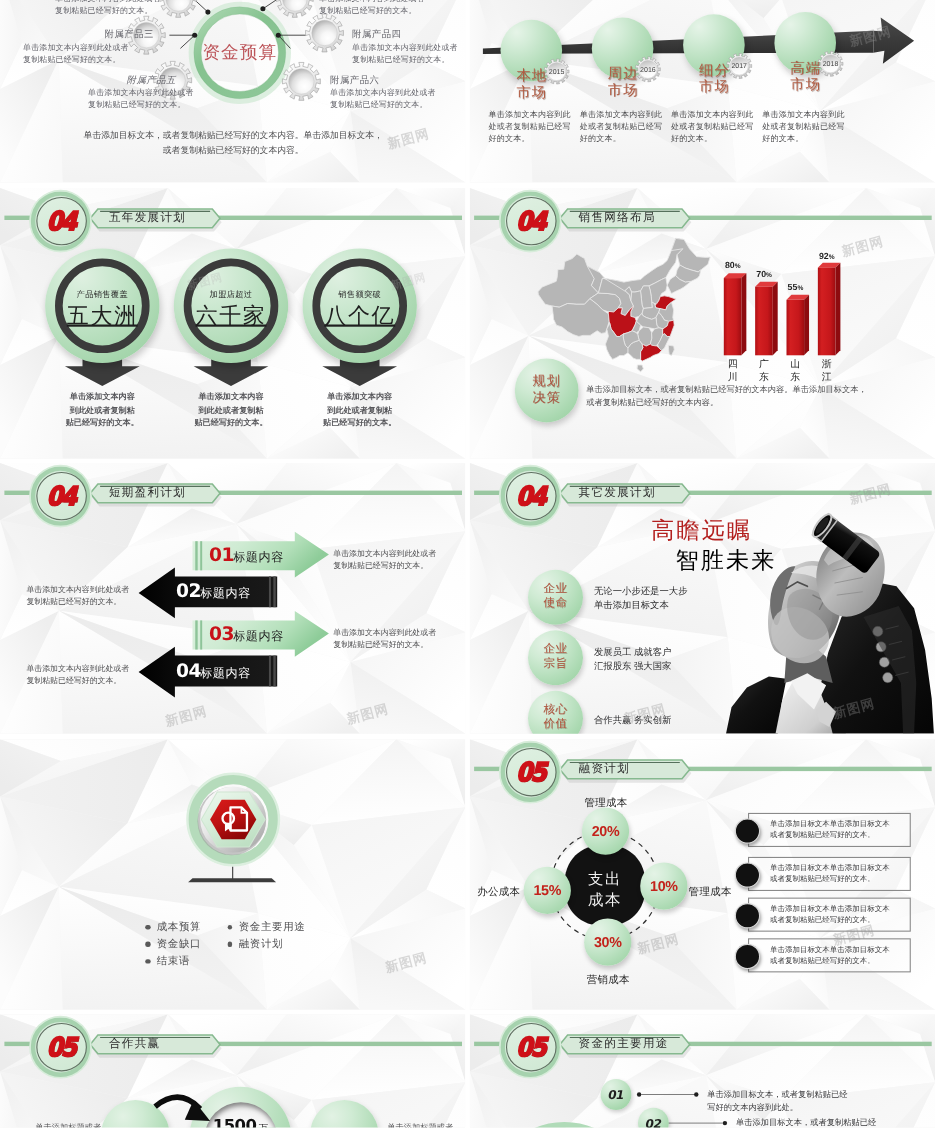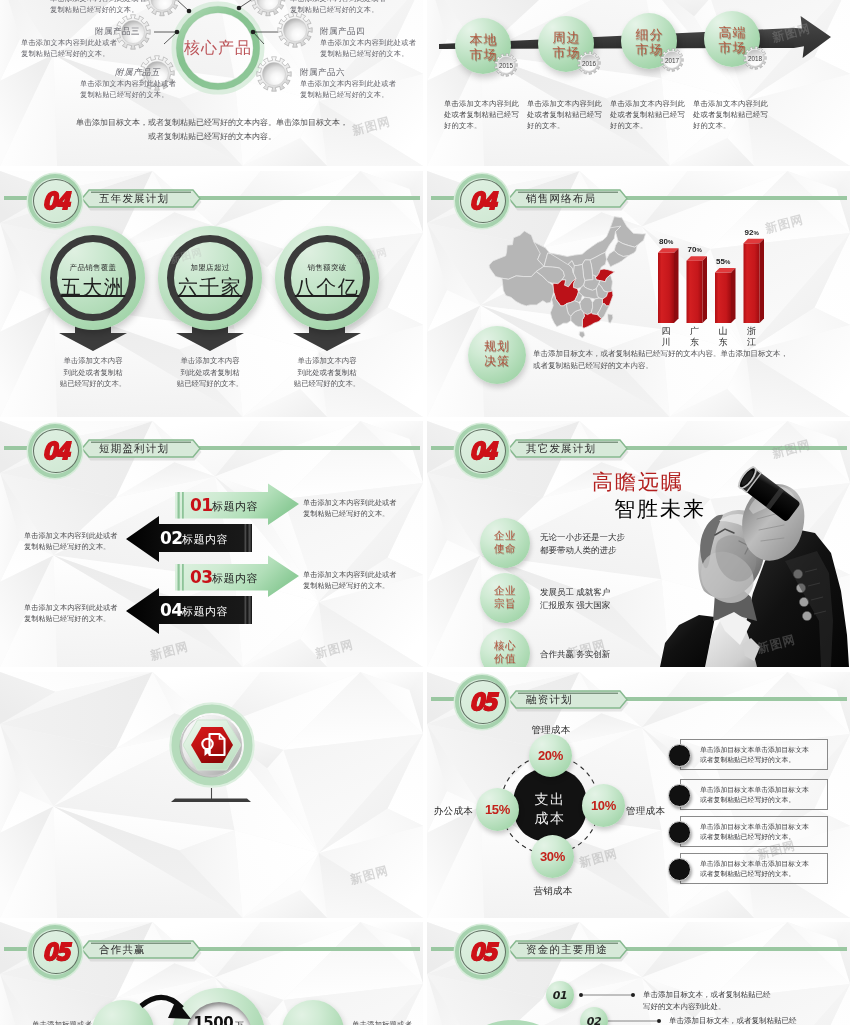--- a/index.html
+++ b/index.html
@@ -50,21 +50,21 @@
      font-size:8px;color:#4d4d4f;line-height:14px;white-space:pre-line;}
 
   
   .tl-c{position:absolute;width:56px;height:56px;border-radius:50%;
      background:radial-gradient(circle at 26% 20%, #e6f4e8 0%, #d3ecd7 22%, #a9d8b0 68%, #8fca99 100%);
      box-shadow:2px 4px 7px rgba(0,0,0,.2);}
   .tl-c1{left:28px;top:98px}.tl-c2{left:111px;top:96px}
   .tl-c3{left:194px;top:93px}.tl-c4{left:277px;top:91px}
   .tl-l{position:absolute;width:57px;text-align:center;color:#b15b42;font-size:13px;
      line-height:14.5px;white-space:pre-line;letter-spacing:1px;font-weight:500;
-     text-shadow:.7px .7px .7px rgba(70,25,8,.4);}
+     text-shadow:.7px .7px .7px rgba(70,25,8,.4);margin-top:29px;}
   .tl-l1{left:28px;top:113px}.tl-l2{left:111px;top:111px}
   .tl-l3{left:194px;top:108px}.tl-l4{left:277px;top:106px}
   .tl-g{position:absolute;width:22px;height:22px;display:flex;align-items:center;justify-content:center;}
   .tl-g1{left:68px;top:134px}.tl-g2{left:151px;top:132px}
   .tl-g3{left:234px;top:129px}.tl-g4{left:317px;top:127px}
   .tl-g span{font-size:6.4px;color:#444;position:relative;z-index:3;}
   .tl-b{width:78px;line-height:11px;font-size:7.3px;color:#4b4b4d;}
   .tl-b1{left:17px;top:178px}.tl-b2{left:100px;top:178px}
   .tl-b3{left:183px;top:178px}.tl-b4{left:266px;top:178px}
 
@@ -73,21 +73,21 @@
      background:radial-gradient(circle at 32% 24%, #dff0e1 0%, #c9e7ce 30%, #a6d6ad 75%, #97cd9f 100%);
      box-shadow:1px 4px 7px rgba(0,0,0,.2);}
   .fy-c::after{content:"";position:absolute;left:9px;top:9px;width:86px;height:86px;
      border-radius:50%;border:7px solid #3b3b3b;box-sizing:border-box;}
   .fy-c1{left:41px;top:55px}.fy-c2{left:158px;top:55px}.fy-c3{left:275px;top:55px}
   .fy-s{position:absolute;width:104px;text-align:center;font-size:7.5px;color:#2a2a2a;
      letter-spacing:.3px;}
   .fy-t{position:absolute;width:104px;text-align:center;font-size:20px;color:#1f1f1f;
      letter-spacing:1.5px;font-family:"DejaVu Serif",serif;text-decoration:underline;}
   .fy-b{position:absolute;width:104px;text-align:center;font-size:7.4px;color:#56565a;
-     line-height:11.5px;white-space:pre-line;}
+     line-height:11.5px;white-space:pre-line;font-weight:bold;}
 
   
   .red{fill:#bb1118;}
   .bar-lbl span{position:absolute;font-size:8px;color:#1d1d1d;font-weight:bold;}
   .bar-lbl span i{font-style:normal;font-size:6px;}
   .bar-cat{position:absolute;width:16px;text-align:center;font-size:9px;color:#1d1d1d;
      line-height:10.5px;word-break:break-all;}
   .sn-badge{position:absolute;left:41px;top:155px;width:58px;height:58px;border-radius:50%;
      background:radial-gradient(circle at 30% 24%, #e3f2e5 0%, #cfead3 28%, #a7d7ae 74%, #96cd9e 100%);
      box-shadow:1px 3px 6px rgba(0,0,0,.2);}
@@ -458,21 +458,21 @@
       <g transform="translate(274,154) scale(.74)">
           <use href="#gear"></use>
         </g>
       <defs>
         <g id="gear">
           <path class="gearpath" fill="url(#gearG)" stroke="#9a9a9a" stroke-width=".7" d="M23.28,-3.19L23.28,3.19L18.52,1.73L16.90,7.76L21.76,8.88L18.57,14.40L15.17,10.76L10.76,15.17L14.40,18.57L8.88,21.76L7.76,16.90L1.73,18.52L3.19,23.28L-3.19,23.28L-1.73,18.52L-7.76,16.90L-8.88,21.76L-14.40,18.57L-10.76,15.17L-15.17,10.76L-18.57,14.40L-21.76,8.88L-16.90,7.76L-18.52,1.73L-23.28,3.19L-23.28,-3.19L-18.52,-1.73L-16.90,-7.76L-21.76,-8.88L-18.57,-14.40L-15.17,-10.76L-10.76,-15.17L-14.40,-18.57L-8.88,-21.76L-7.76,-16.90L-1.73,-18.52L-3.19,-23.28L3.19,-23.28L1.73,-18.52L7.76,-16.90L8.88,-21.76L14.40,-18.57L10.76,-15.17L15.17,-10.76L18.57,-14.40L21.76,-8.88L16.90,-7.76L18.52,-1.73Z"></path>
           <circle r="15.6" fill="url(#gearHole)" stroke="#c0c0c0" stroke-width=".5"></circle>
         </g>
       </defs>
     </svg>
-    <div class="s1-core">核心产品</div>
+    <div class="s1-core">资金预算</div>
 
     <div class="txt s1b s1b1">单击添加文本内容到此处或者
 复制粘贴已经写好的文本。</div>
     <div class="txt s1t s1t2">附属产品三</div>
     <div class="txt s1b s1b2">单击添加文本内容到此处或者
 复制粘贴已经写好的文本。</div>
     <div class="txt s1t s1t3">附属产品五</div>
     <div class="txt s1b s1b3">单击添加文本内容到此处或者
 复制粘贴已经写好的文本。</div>
 
@@ -900,21 +900,21 @@
             <b>04</b>
           </div>
       </div>
     </div>
     <div class="op-h1">高瞻远瞩</div>
     <div class="op-h2">智胜未来</div>
     <div class="op-c op-c1"></div>
     <div class="op-t op-t1">企业
 使命</div>
     <div class="op-b op-b1">无论一小步还是一大步
-都要带动人类的进步</div>
+单击添加目标文本</div>
     <div class="op-c op-c2"></div>
     <div class="op-t op-t2">企业
 宗旨</div>
     <div class="op-b op-b2">发展员工 成就客户
 汇报股东 强大国家</div>
     <div class="op-c op-c3"></div>
     <div class="op-t op-t3">核心
 价值</div>
     <div class="op-b op-b3">合作共赢 务实创新</div>
     <div class="wm" style="left:345px;top:20px">新图网</div>
@@ -959,20 +959,38 @@
         <g fill="#fff">
           <path d="M-2.5,-11 L7.5,-11 L12.5,-6 L12.5,10 L-2.5,10 Z" fill="none" stroke="#fff" stroke-width="2.1" stroke-linejoin="round"></path>
           <path d="M7.5,-11 L7.5,-6 L12.5,-6" fill="none" stroke="#fff" stroke-width="1.6"></path>
           <circle cx="-4.5" cy="-1" r="5.2" fill="none" stroke="#fff" stroke-width="2.1"></circle>
           <path d="M-7.5,3 L-7.5,11 L-4.5,8.6 L-1.5,11 L-1.5,3 Z" fill="#fff"></path>
         </g>
       </g>
       <path d="M211.5,116 L211.5,127" stroke="#4a4a4a" stroke-width="1.1"></path>
       <path d="M171,130 L251,130 L247,126.5 L175,126.5 Z" fill="#3c3c3c"></path>
     </svg>
+    <div class="fin-list">
+      <div class="fin-row">
+        <span class="dot"></span>
+          <span class="bl b1">成本预算</span>
+        <span class="dot"></span>
+          <span class="bl b2">资金主要用途</span>
+      </div>
+      <div class="fin-row">
+        <span class="dot"></span>
+          <span class="bl b1">资金缺口</span>
+        <span class="dot"></span>
+          <span class="bl b2">融资计划</span>
+      </div>
+      <div class="fin-row">
+        <span class="dot"></span>
+          <span class="bl b1">结束语</span>
+      </div>
+    </div>
     <div class="wm" style="left:350px;top:195px">新图网</div>
   </div>
 
   <div class="slide c1 r3">
     <svg class="bg" viewBox="0 0 423 246" preserveAspectRatio="none">
         <use href="#lowpoly"></use>
       </svg>
     <div class="hdr">
       <div class="hdr-line-l"></div>
       <div class="hdr-line-r"></div>

